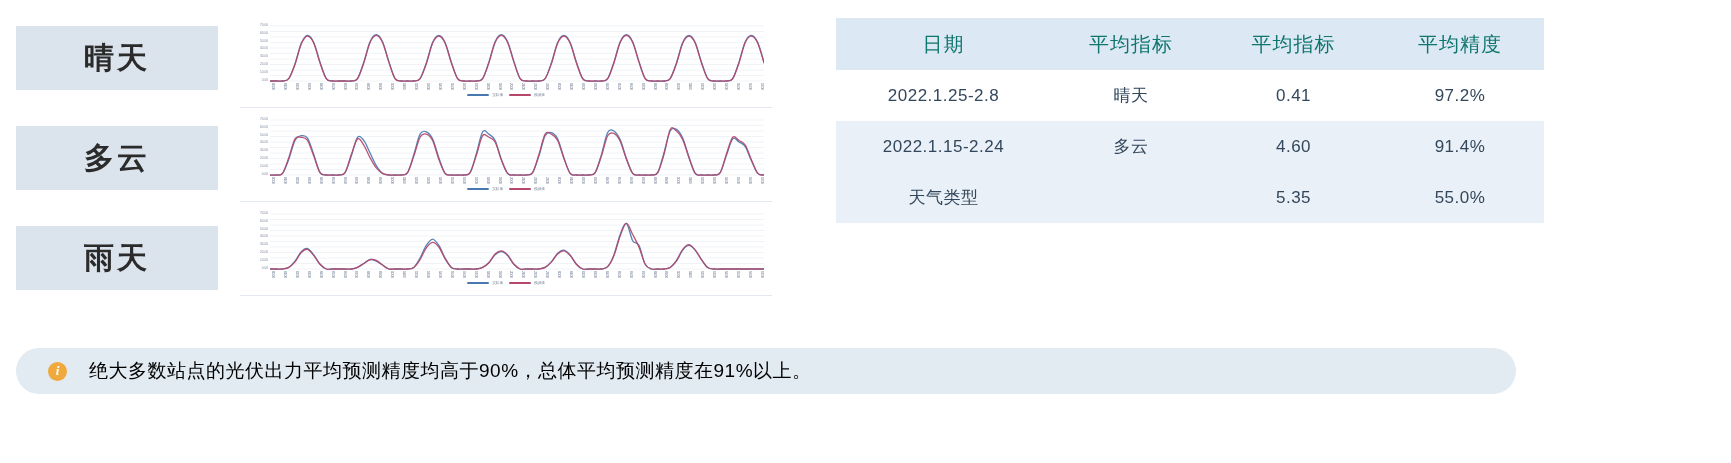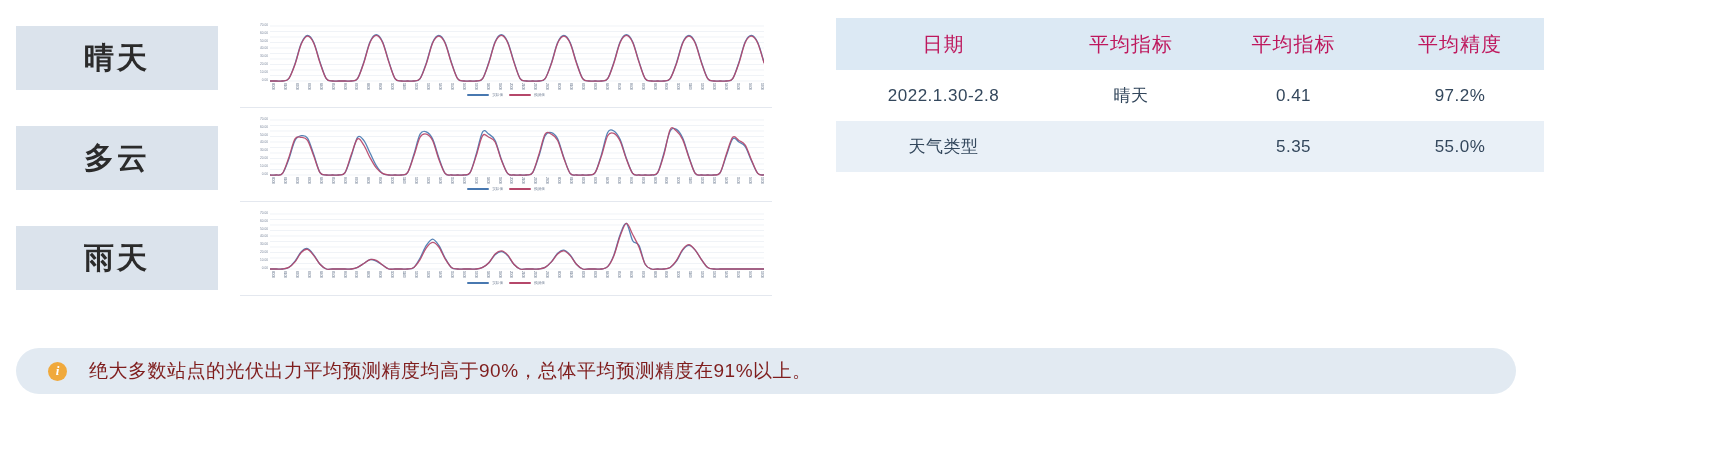--- a/index.html
+++ b/index.html
@@ -162,21 +162,21 @@
   }
   #results-table col.c-date { width: 215px; }
   #results-table col.c-type { width: 160px; }
   #results-table col.c-err  { width: 165px; }
   #results-table col.c-acc  { width: 168px; }
 
   #results-table thead th {
     background: #dce9f4;
     font-size: 20px;
     font-weight: 400;
-    color: #be185d;
+    color: #0f766e;
     height: 52px;
     text-align: center;
     letter-spacing: 1px;
     padding: 0;
   }
   #results-table tbody td {
     height: 51px;
     text-align: center;
     font-size: 17px;
     color: #33475c;
@@ -211,21 +211,21 @@
     font-size: 13px;
     font-weight: 700;
     display: flex;
     align-items: center;
     justify-content: center;
     flex: 0 0 auto;
   }
   #note-text {
     margin-left: 22px;
     font-size: 19px;
-    color: #7f1d1d;
+    color: #000000;
     letter-spacing: 0.5px;
     white-space: nowrap;
   }
 </style>
 </head>
 <body>
 
 <div id="content-area">
 
   <div id="weather-label-column">
@@ -506,24 +506,30 @@
     <thead>
       <tr>
         <th>日期</th>
         <th>平均指标</th>
         <th>平均指标</th>
         <th>平均精度</th>
       </tr>
     </thead>
     <tbody>
       <tr class="row-odd">
-        <td>2022.1.30-2.8</td>
+        <td>2022.1.25-2.8</td>
         <td>晴天</td>
         <td>0.41</td>
         <td>97.2%</td>
+      </tr>
+      <tr class="row-even">
+        <td>2022.1.15-2.24</td>
+        <td>多云</td>
+        <td>4.60</td>
+        <td>91.4%</td>
       </tr>
       <tr class="row-even">
         <td>天气类型</td>
         <td></td>
         <td>5.35</td>
         <td>55.0%</td>
       </tr>
     </tbody>
   </table>
 

